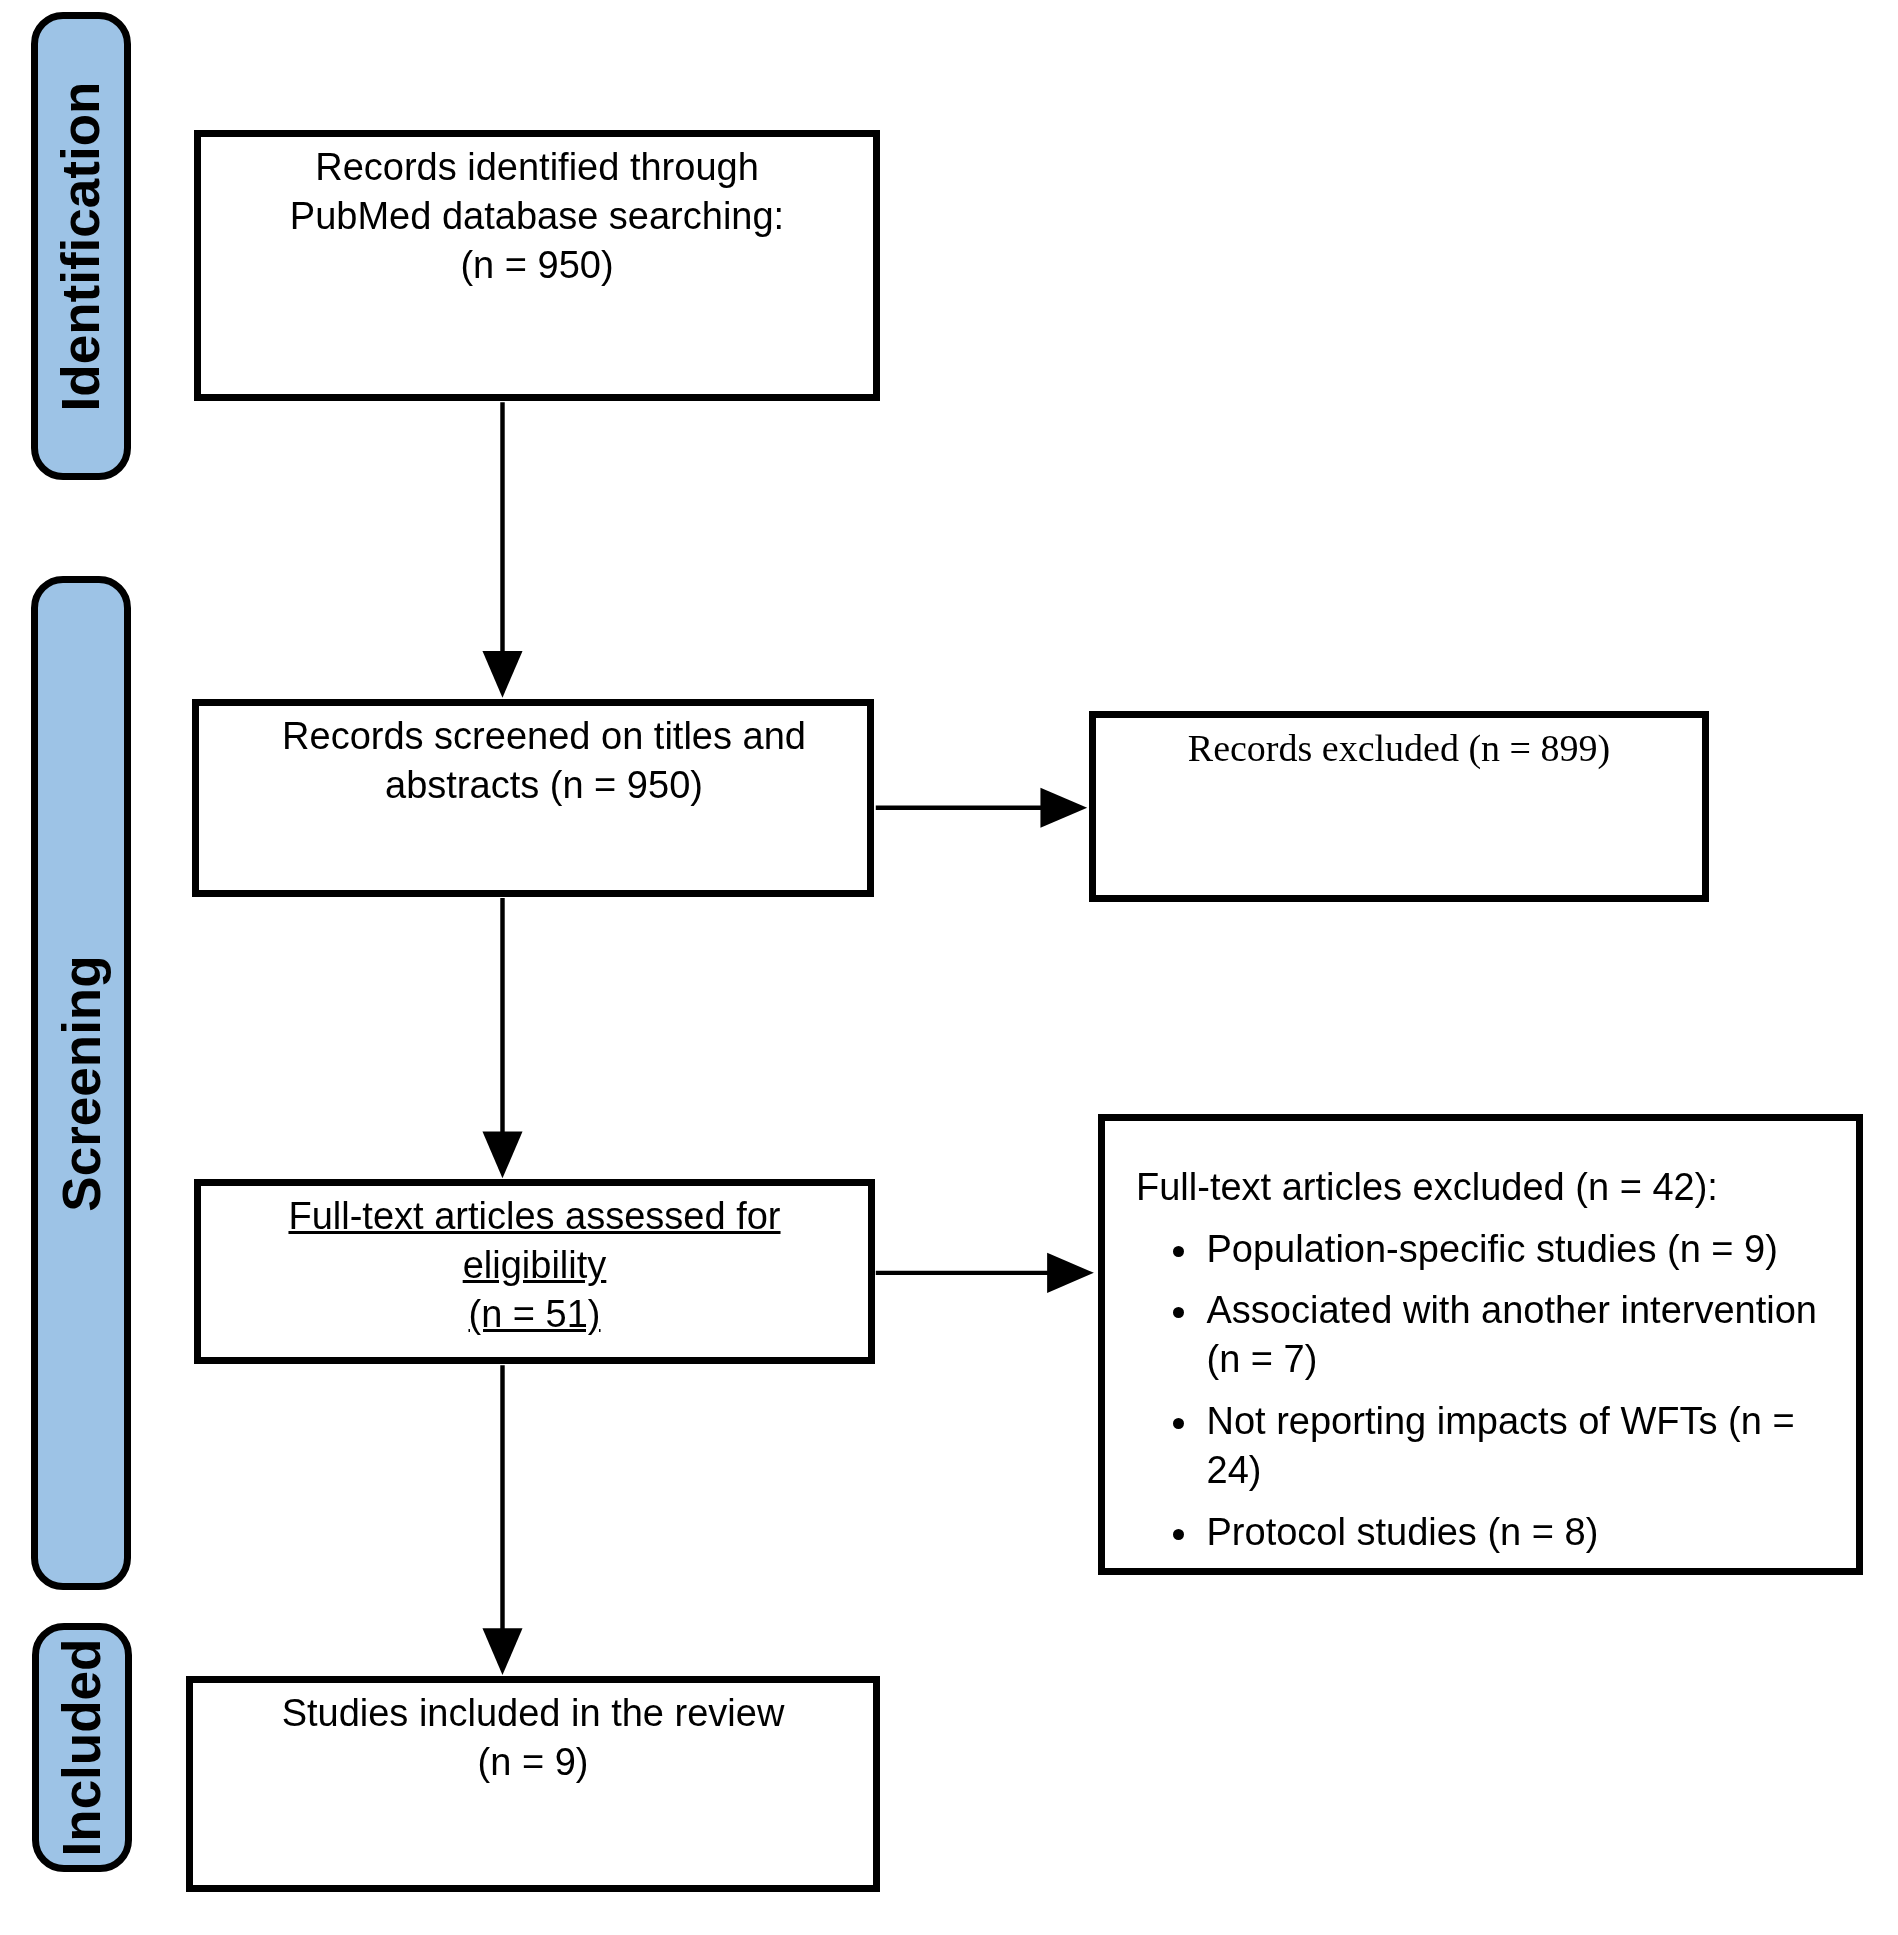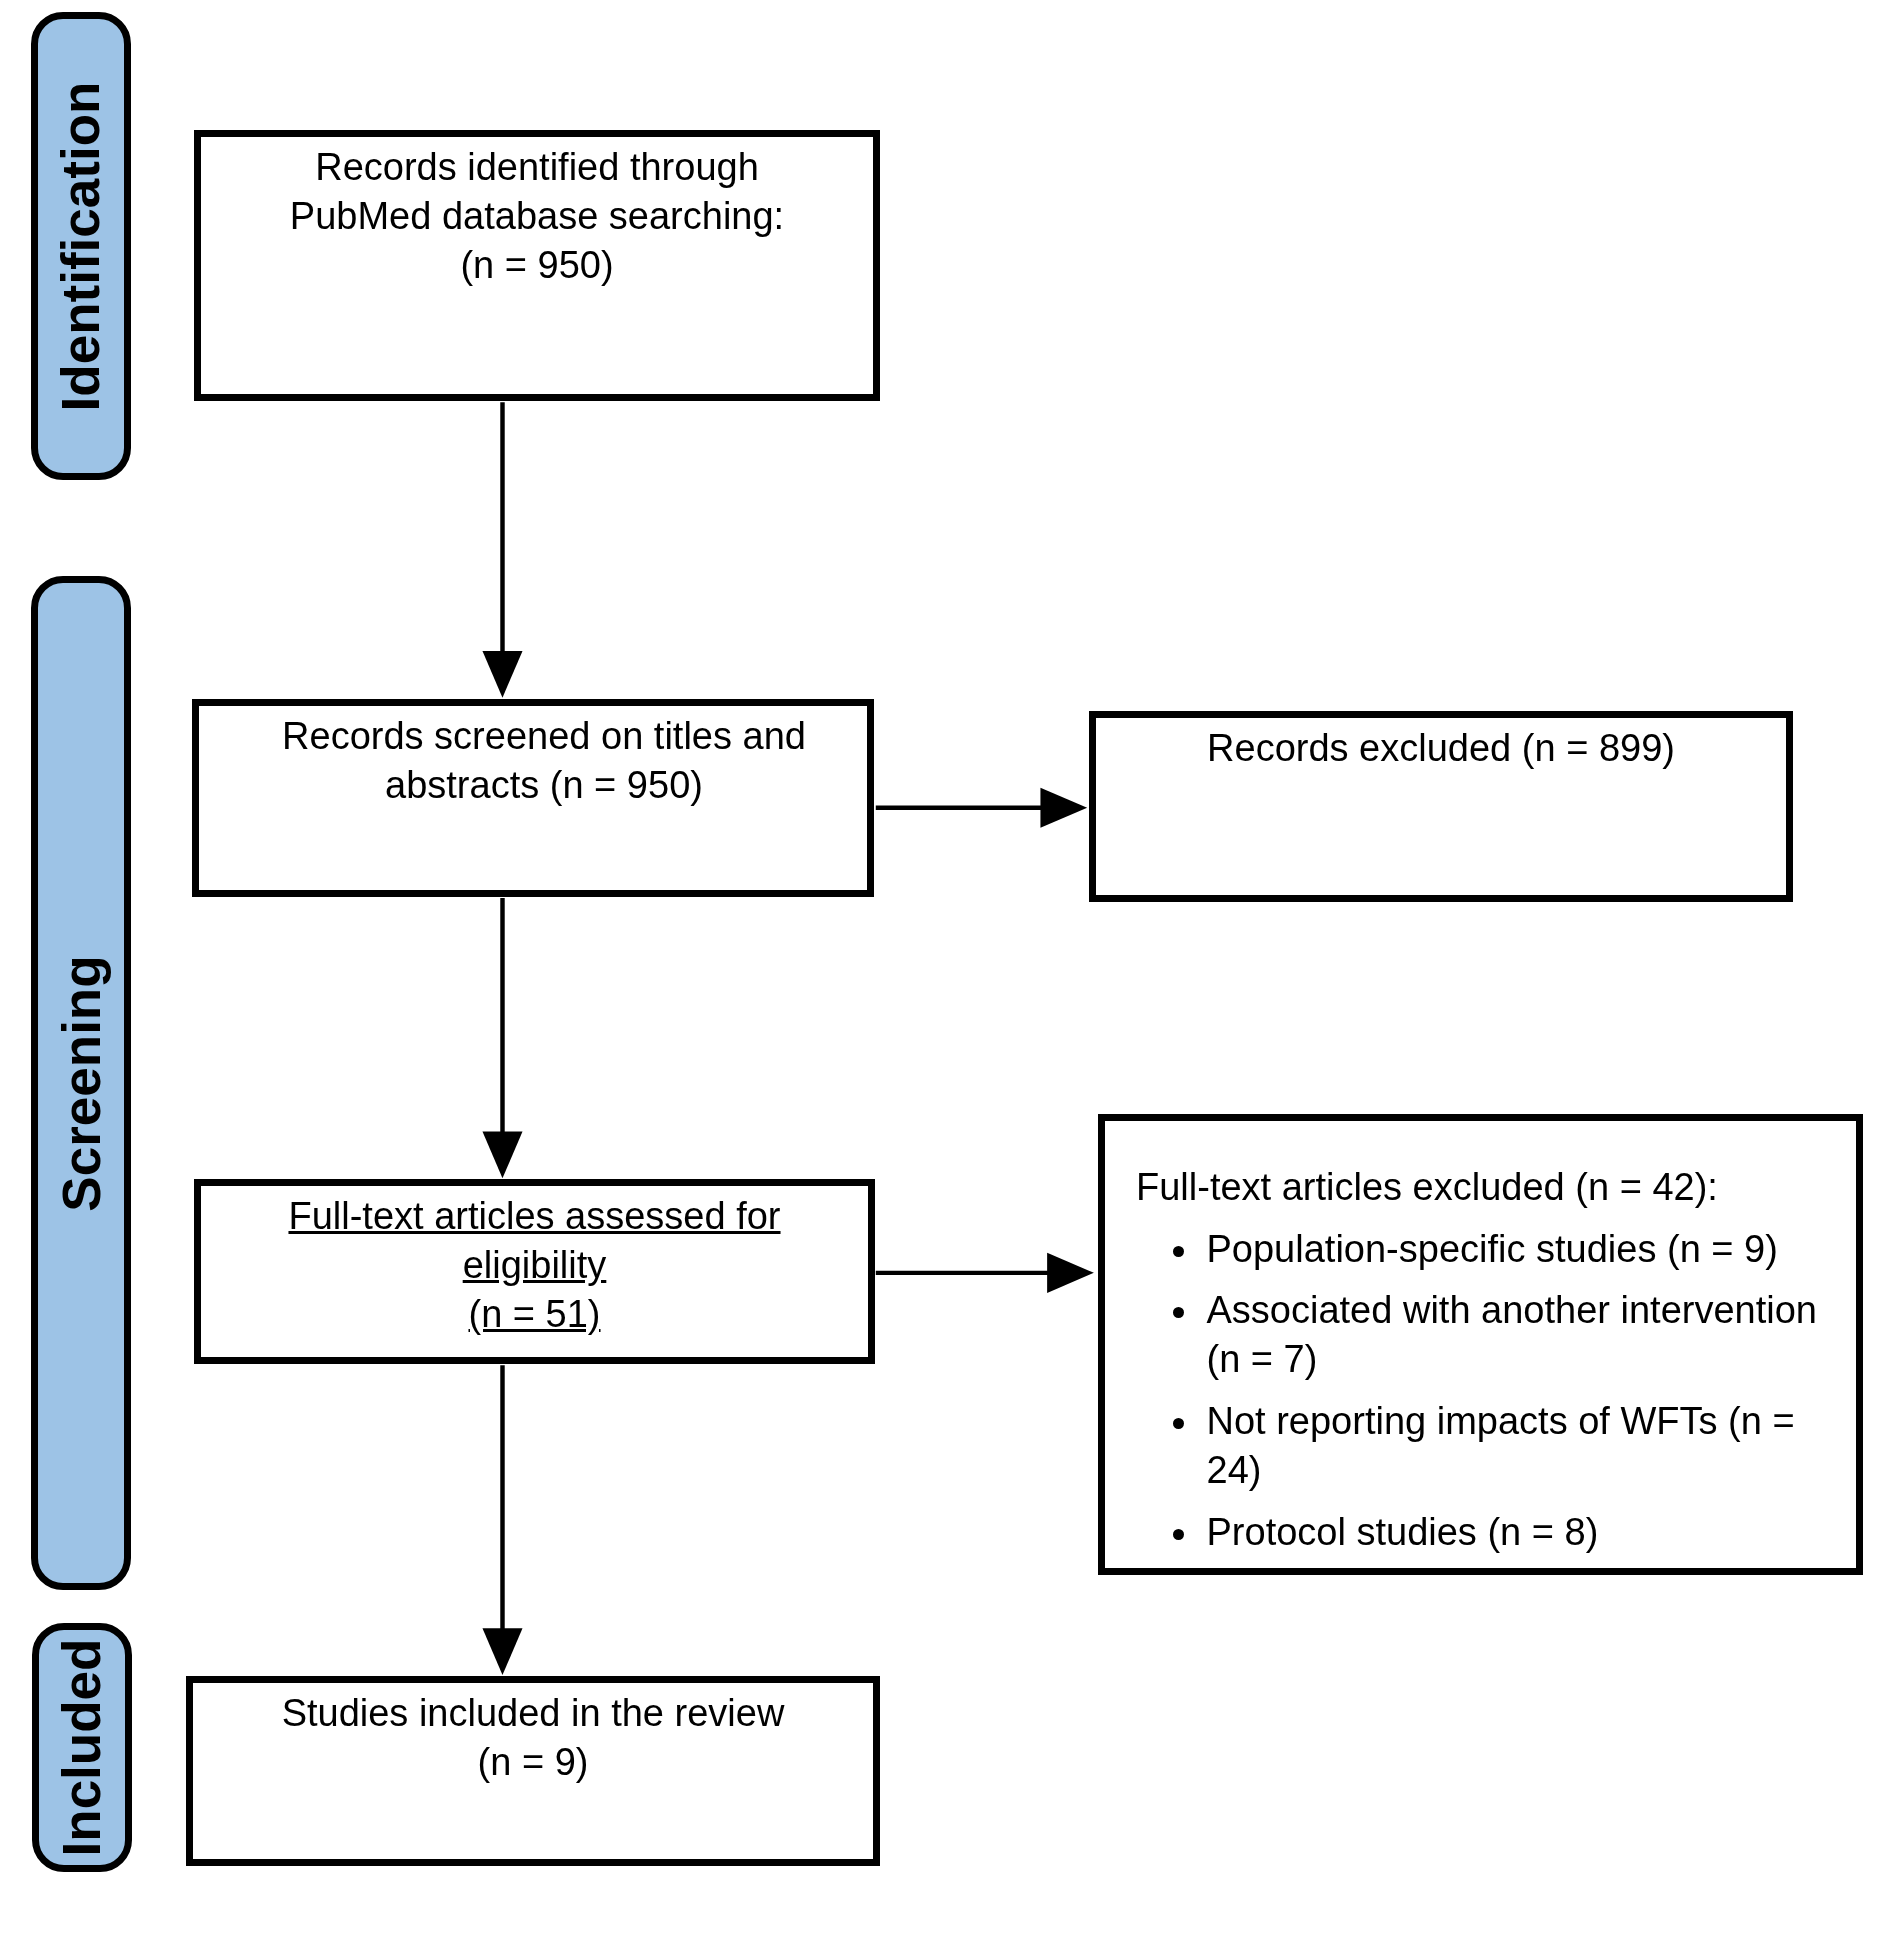--- a/index.html
+++ b/index.html
@@ -106,21 +106,21 @@
     <span class="box-text">Records identified through
 PubMed database searching:
 (n = 950)</span>
   </div>
 
   <div class="fbox" style="left:192px; top:699px; width:682px; height:198px;padding-left:22px;">
     <span class="box-text">Records screened on titles and
 abstracts (n = 950)</span>
   </div>
 
-  <div class="fbox" style="left:1089px; top:711px; width:704px; height:191px;">
+  <div class="fbox" style="left:1089px; top:711px; width:620px; height:191px;font-family:Liberation Serif, serif;">
     <span class="box-text">Records excluded (n = 899)</span>
   </div>
 
   <div class="fbox" style="left:194px; top:1179px; width:681px; height:185px;text-decoration:underline;">
     <span class="box-text">Full-text articles assessed for
 eligibility
 (n = 51)</span>
   </div>
 
   <div class="fbox bullets-box" style="left:1098px; top:1114px; width:765px; height:461px;">
@@ -128,21 +128,21 @@
       <div>Full-text articles excluded (n = 42):</div>
       <ul>
         <li>Population-specific studies (n = 9)</li>
         <li>Associated with another intervention (n = 7)</li>
         <li>Not reporting impacts of WFTs (n = 24)</li>
         <li>Protocol studies (n = 8)</li>
       </ul>
     </div>
   </div>
 
-  <div class="fbox" style="left:186px; top:1676px; width:694px; height:190px;">
+  <div class="fbox" style="left:186px; top:1676px; width:694px; height:216px;">
     <span class="box-text">Studies included in the review
 (n = 9)</span>
   </div>
 
   <svg id="arrow-layer" width="1899" height="1936" viewBox="0 0 3413 3480">
     <g>
       <line x1="903" y1="723" x2="903" y2="1176"></line>
       <polygon points="867,1170 939,1170 903,1254"></polygon>
     </g>
     <g>

